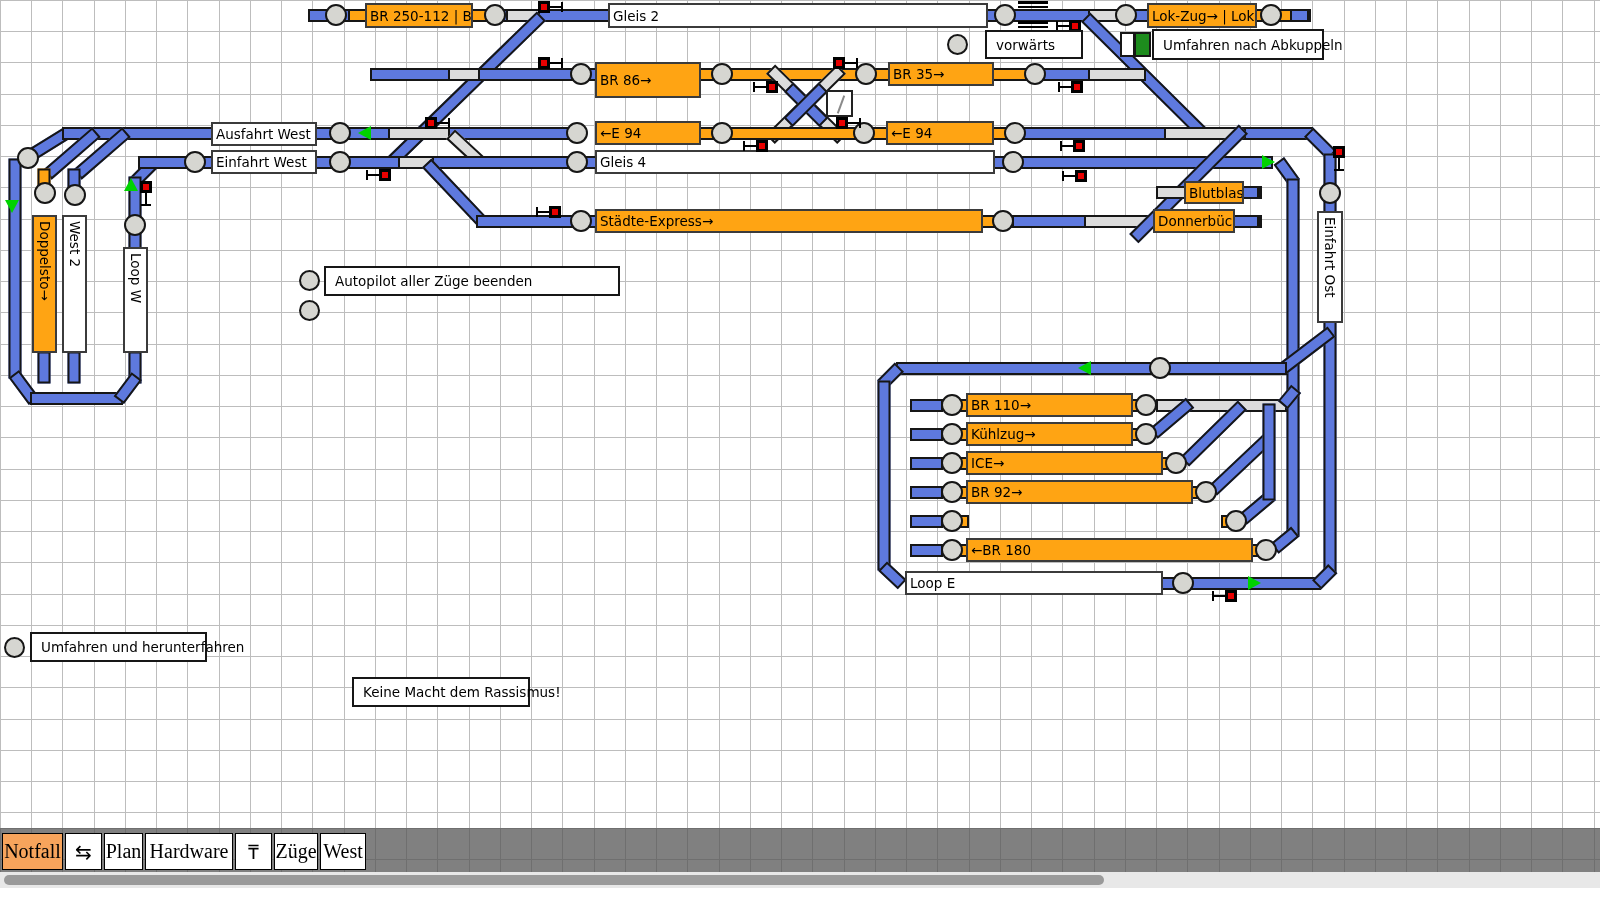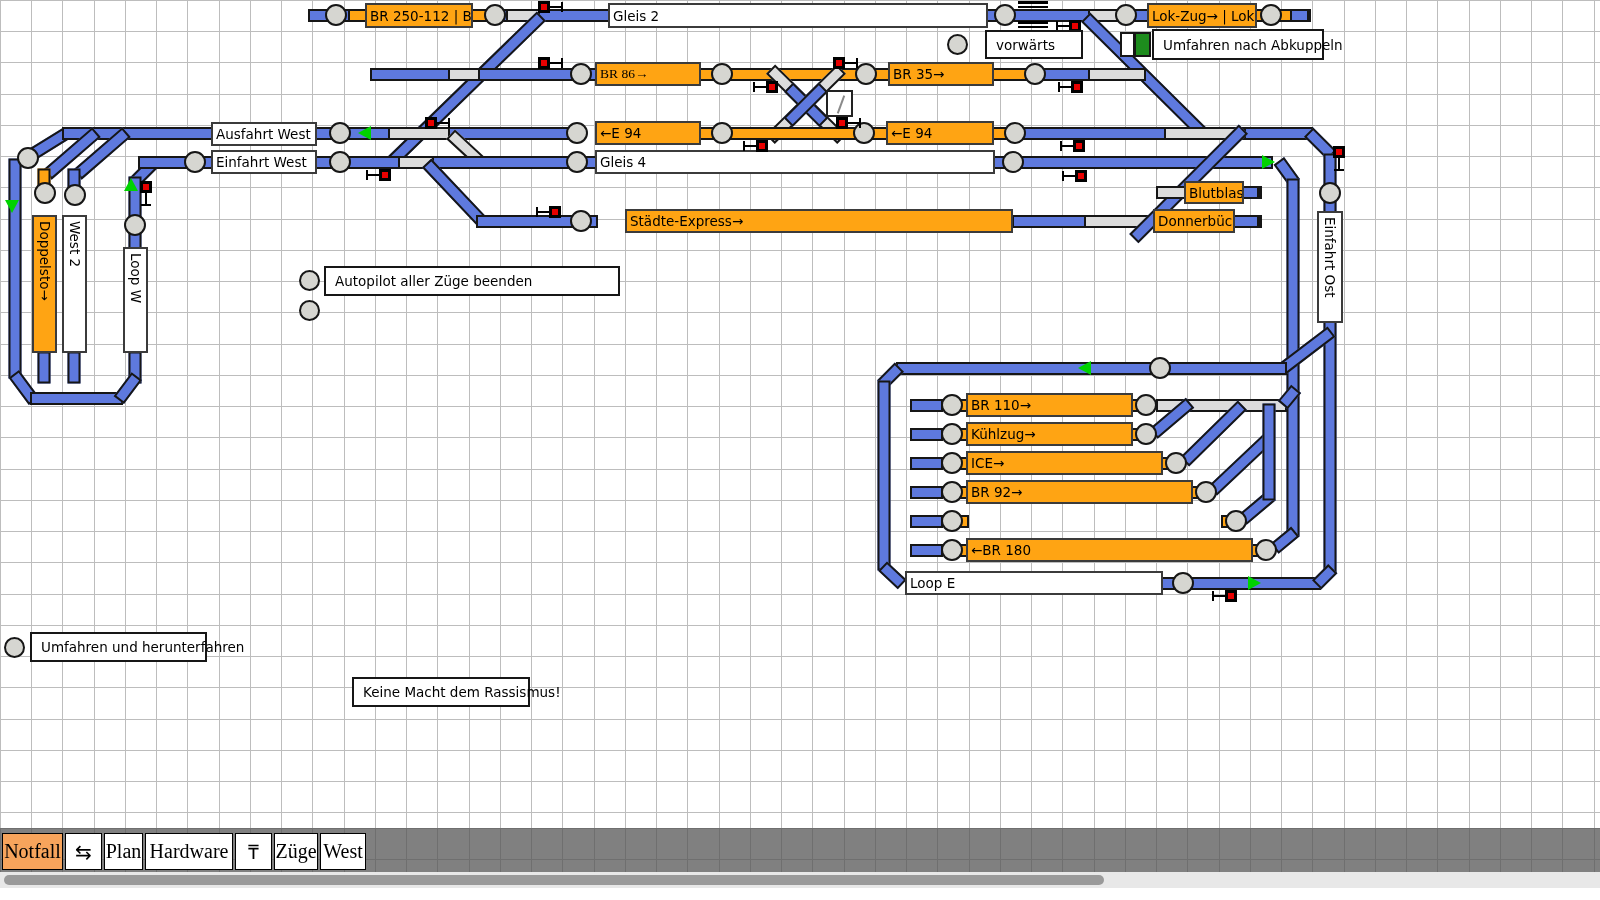--- a/index.html
+++ b/index.html
@@ -195,28 +195,28 @@
       <div class="sensor" style="left: 1135px; top: 423px;"></div>
       <div class="sensor" style="left: 1165px; top: 452px;"></div>
       <div class="sensor" style="left: 1195px; top: 481px;"></div>
       <div class="sensor" style="left: 1225px; top: 510px;"></div>
       <div class="sensor" style="left: 1255px; top: 539px;"></div>
       <div class="sensor" style="left: 1149px; top: 357px;"></div>
       <div class="sensor" style="left: 1172px; top: 572px;"></div>
       <div class="blk or" style="left: 365px; top: 3px; width: 108px; height: 25px;">BR 250-112 | BR 25</div>
       <div class="blk wh" style="left: 608px; top: 3px; width: 380px; height: 25px;">Gleis 2</div>
       <div class="blk or" style="left: 1147px; top: 3px; width: 110px; height: 25px;">Lok-Zug→ | Lok-Zug</div>
-      <div class="blk or" style="left: 595px; top: 62px; width: 106px; height: 24px; font-family: Liberation Serif, serif;">BR 86→</div>
+      <div class="blk or" style="left: 595px; top: 62px; width: 106px; height: 36px;">BR 86→</div>
       <div class="blk or" style="left: 888px; top: 62px; width: 106px; height: 24px;">BR 35→</div>
       <div class="blk wh" style="left: 211px; top: 122px; width: 106px; height: 24px;">Ausfahrt West</div>
       <div class="blk or" style="left: 595px; top: 121px; width: 106px; height: 24px;">←E 94</div>
       <div class="blk or" style="left: 886px; top: 121px; width: 108px; height: 24px;">←E 94</div>
       <div class="blk wh" style="left: 211px; top: 150px; width: 106px; height: 24px;">Einfahrt West</div>
       <div class="blk wh" style="left: 595px; top: 150px; width: 400px; height: 24px;">Gleis 4</div>
-      <div class="blk or" style="left: 595px; top: 209px; width: 388px; height: 24px; margin-left: 30px;">Städte-Express→</div>
+      <div class="blk or" style="left: 595px; top: 209px; width: 388px; height: 24px;">Städte-Express→</div>
       <div class="blk or" style="left: 1184px; top: 181px; width: 60px; height: 23px;">Blutblase</div>
       <div class="blk or" style="left: 1153px; top: 209px; width: 82px; height: 24px;">Donnerbüchse</div>
       <div class="blk or vert" style="left: 32px; top: 215px; width: 25px; height: 138px;">Doppelsto→</div>
       <div class="blk wh vert" style="left: 62px; top: 215px; width: 25px; height: 138px;">West 2</div>
       <div class="blk wh vert" style="left: 123px; top: 247px; width: 25px; height: 106px;">Loop W</div>
       <div class="blk wh vert" style="left: 1317px; top: 211px; width: 26px; height: 112px;">Einfahrt Ost</div>
       <div class="blk or" style="left: 966px; top: 393px; width: 167px; height: 24px;">BR 110→</div>
       <div class="blk or" style="left: 966px; top: 422px; width: 167px; height: 24px;">Kühlzug→</div>
       <div class="blk or" style="left: 966px; top: 451px; width: 197px; height: 24px;">ICE→</div>
       <div class="blk or" style="left: 966px; top: 480px; width: 227px; height: 24px;">BR 92→</div>

